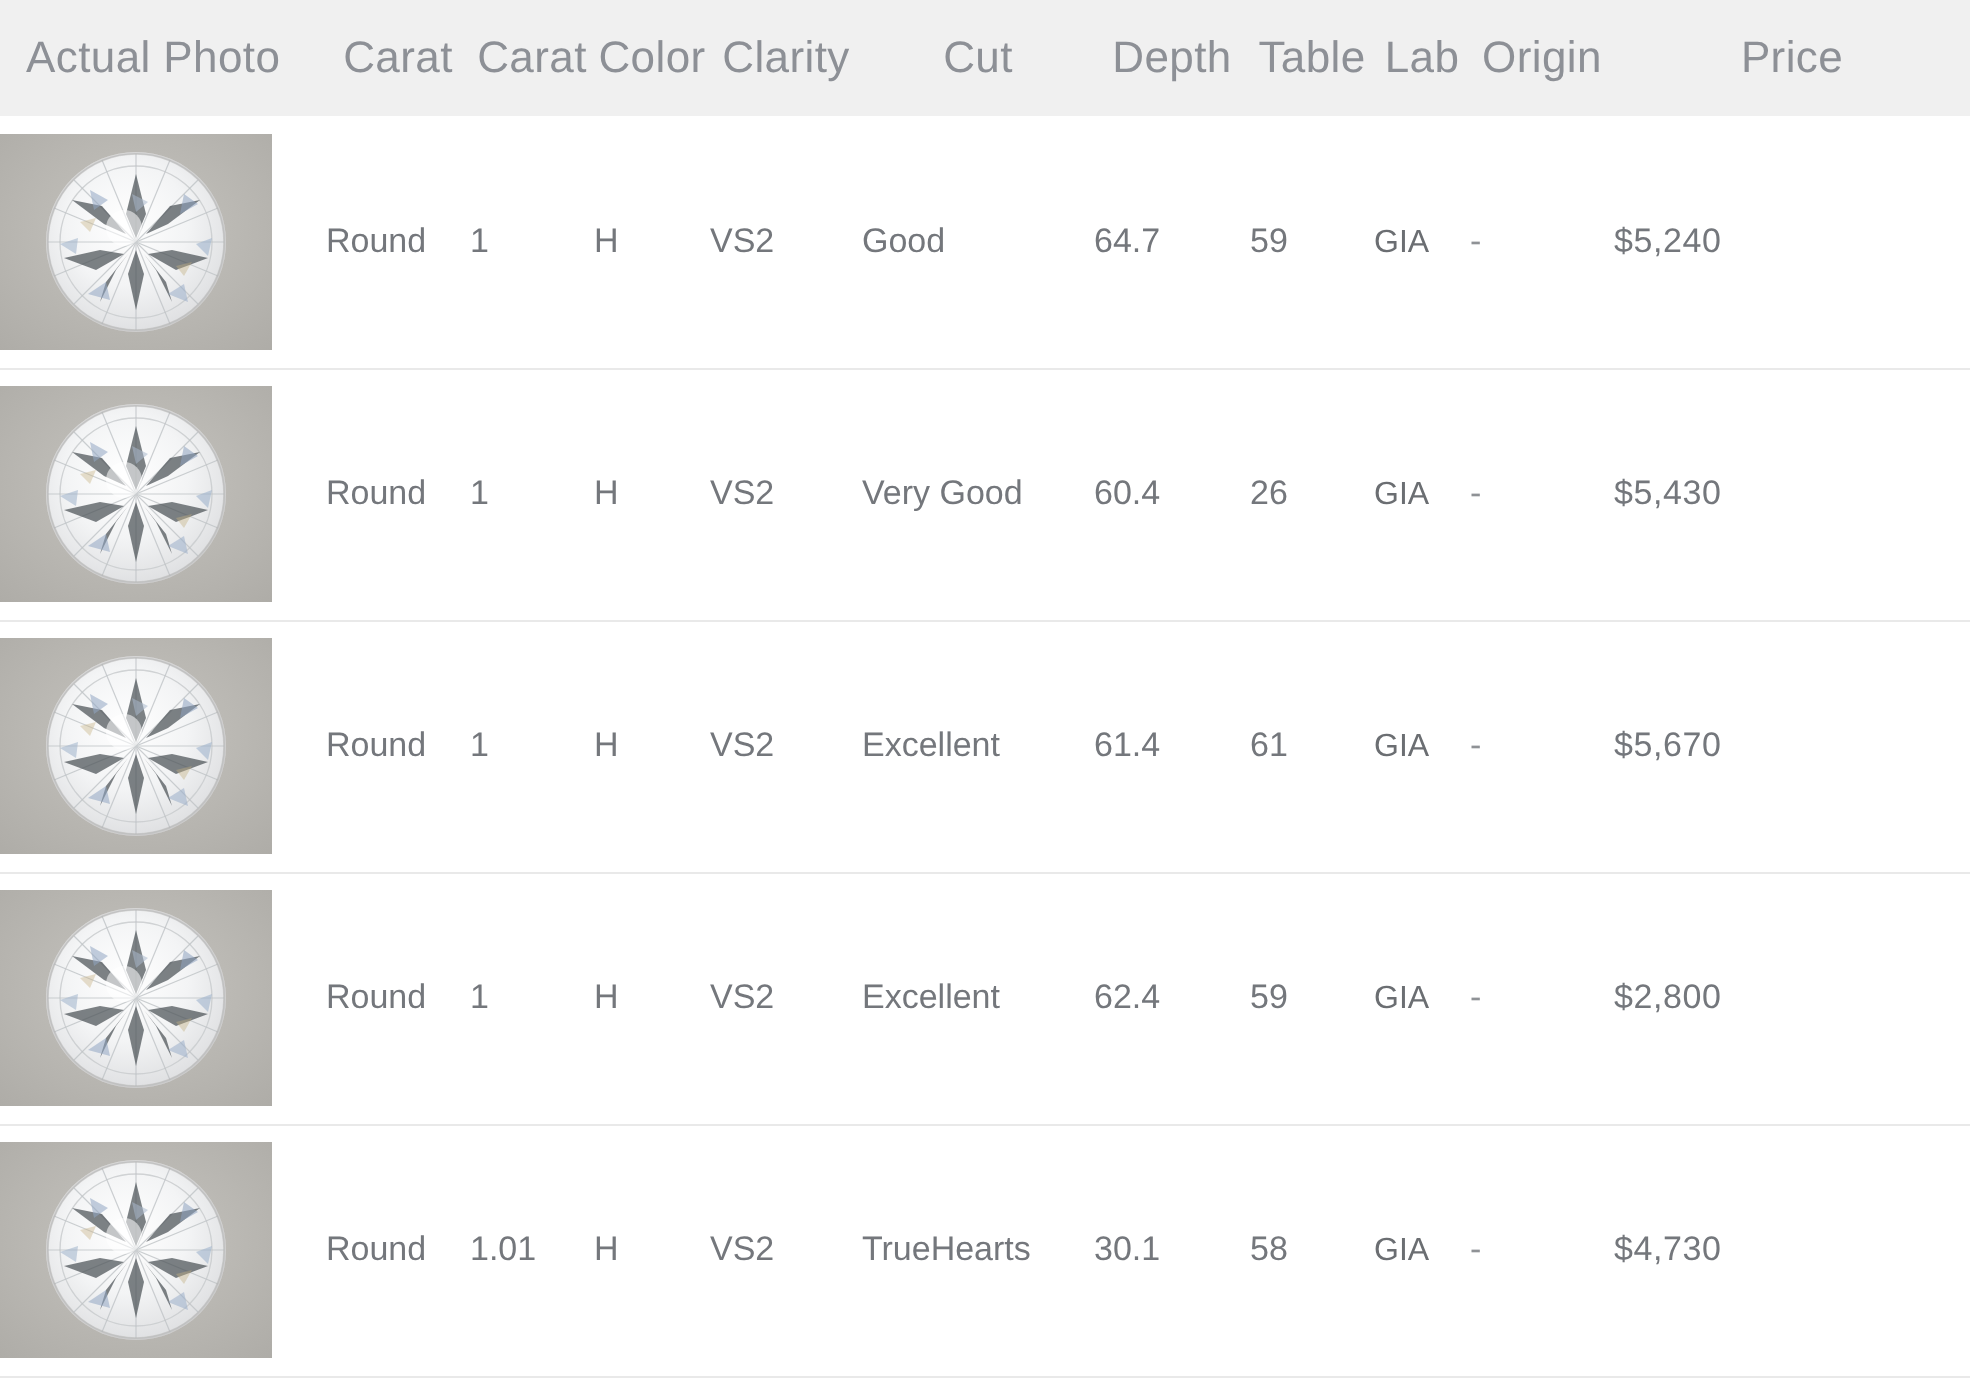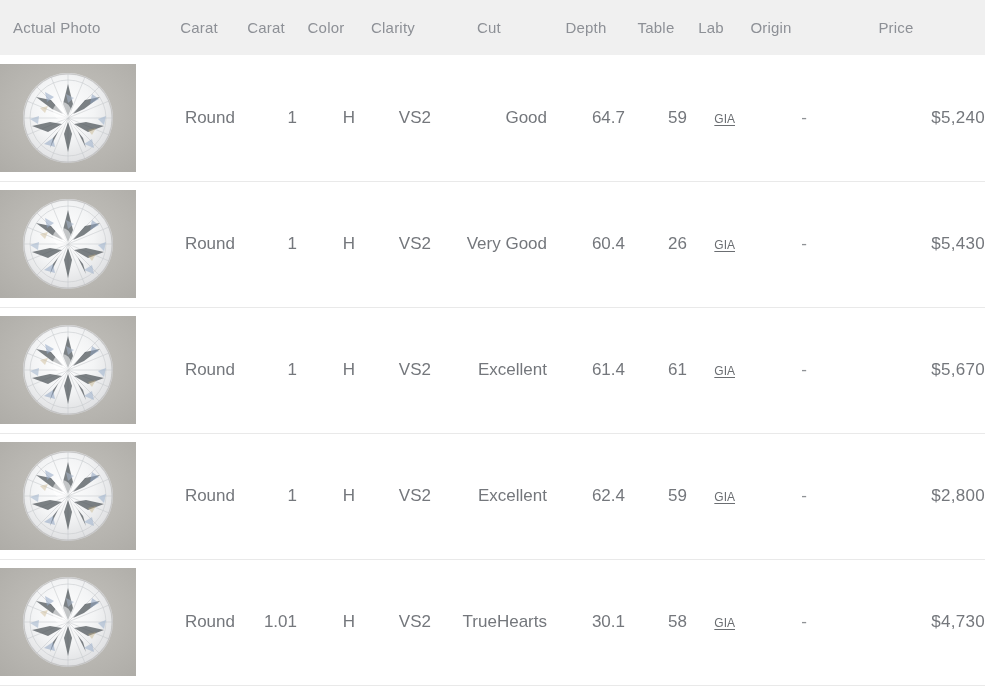--- a/index.html
+++ b/index.html
@@ -24,42 +24,42 @@
     table-layout: fixed;
   }
 
   
   .diamond-table thead tr {
     background: #f0f0f0;
   }
   .diamond-table thead th {
     background: #f0f0f0;
     font-weight: 400;
-    font-size: 15px;
+    font-size: 22px;
     color: #8d9096;
     letter-spacing: 0.2px;
     padding: 16px 0 16px 0;
     height: 55px;
     vertical-align: middle;
     text-align: center;
     border: none;
     white-space: nowrap;
   }
   .diamond-table thead th.pad-left  { padding-left: 13px; }
 
   
   .diamond-table tbody tr {
     border-bottom: 1px solid #e9e9e9;
     background: #ffffff;
   }
   .diamond-table tbody td {
     padding: 0;
     height: 126px;
     vertical-align: middle;
-    text-align: right;
+    text-align: left;
     font-size: 17px;
     color: #74777c;
     font-weight: 400;
     white-space: nowrap;
   }
 
   
   td.photo-cell {
     padding-left: 13px;
     text-align: left;
@@ -79,24 +79,23 @@
   td.price-cell {
     font-size: 29px;
     color: #5f6367;
     letter-spacing: 0.3px;
     padding-right: 17px;
   }
 
   
   .lab-link {
     color: #6b6e72;
-    text-decoration: underline;
     text-underline-offset: 2px;
     cursor: pointer;
-    font-size: 12px;
+    font-size: 16px;
   }
 
   .origin-dash { color: #8f9296; }
 
   
 </style>
 </head>
 <body>
 
 <table class="diamond-table">

